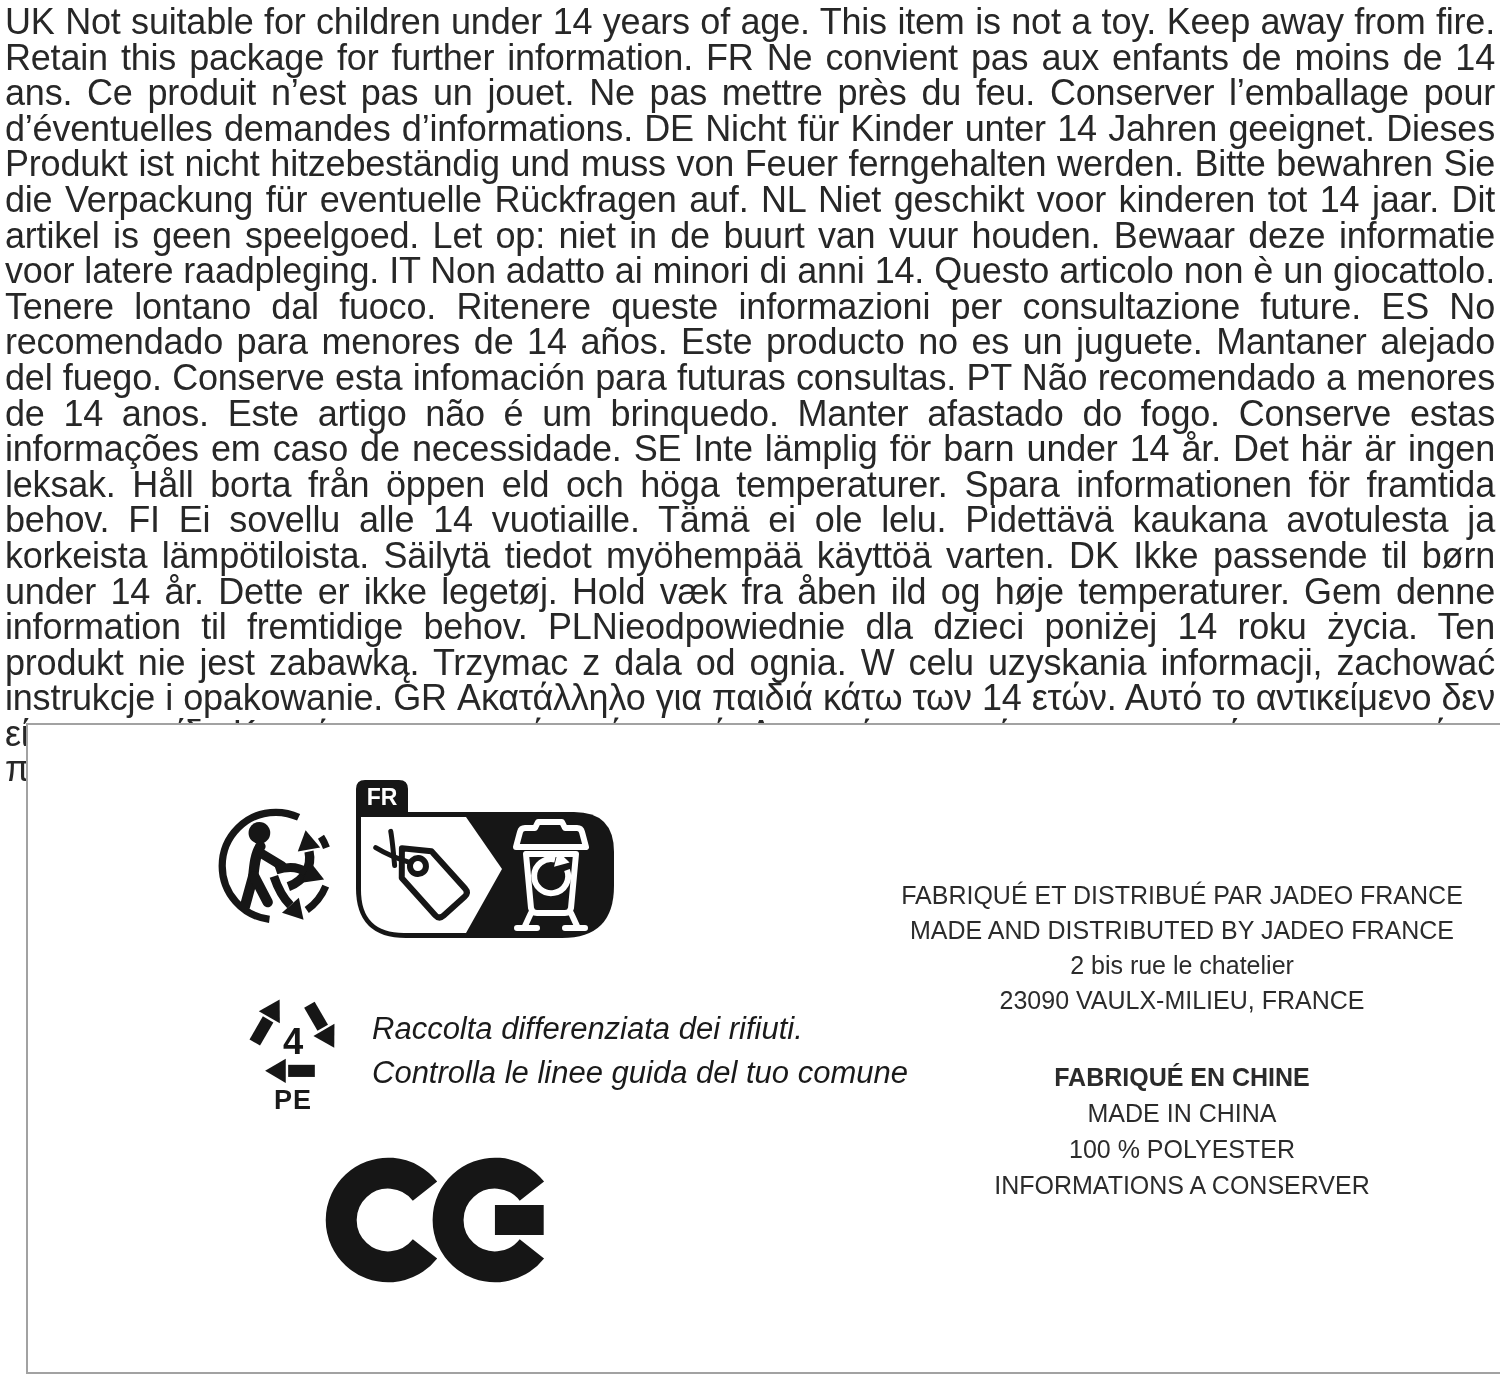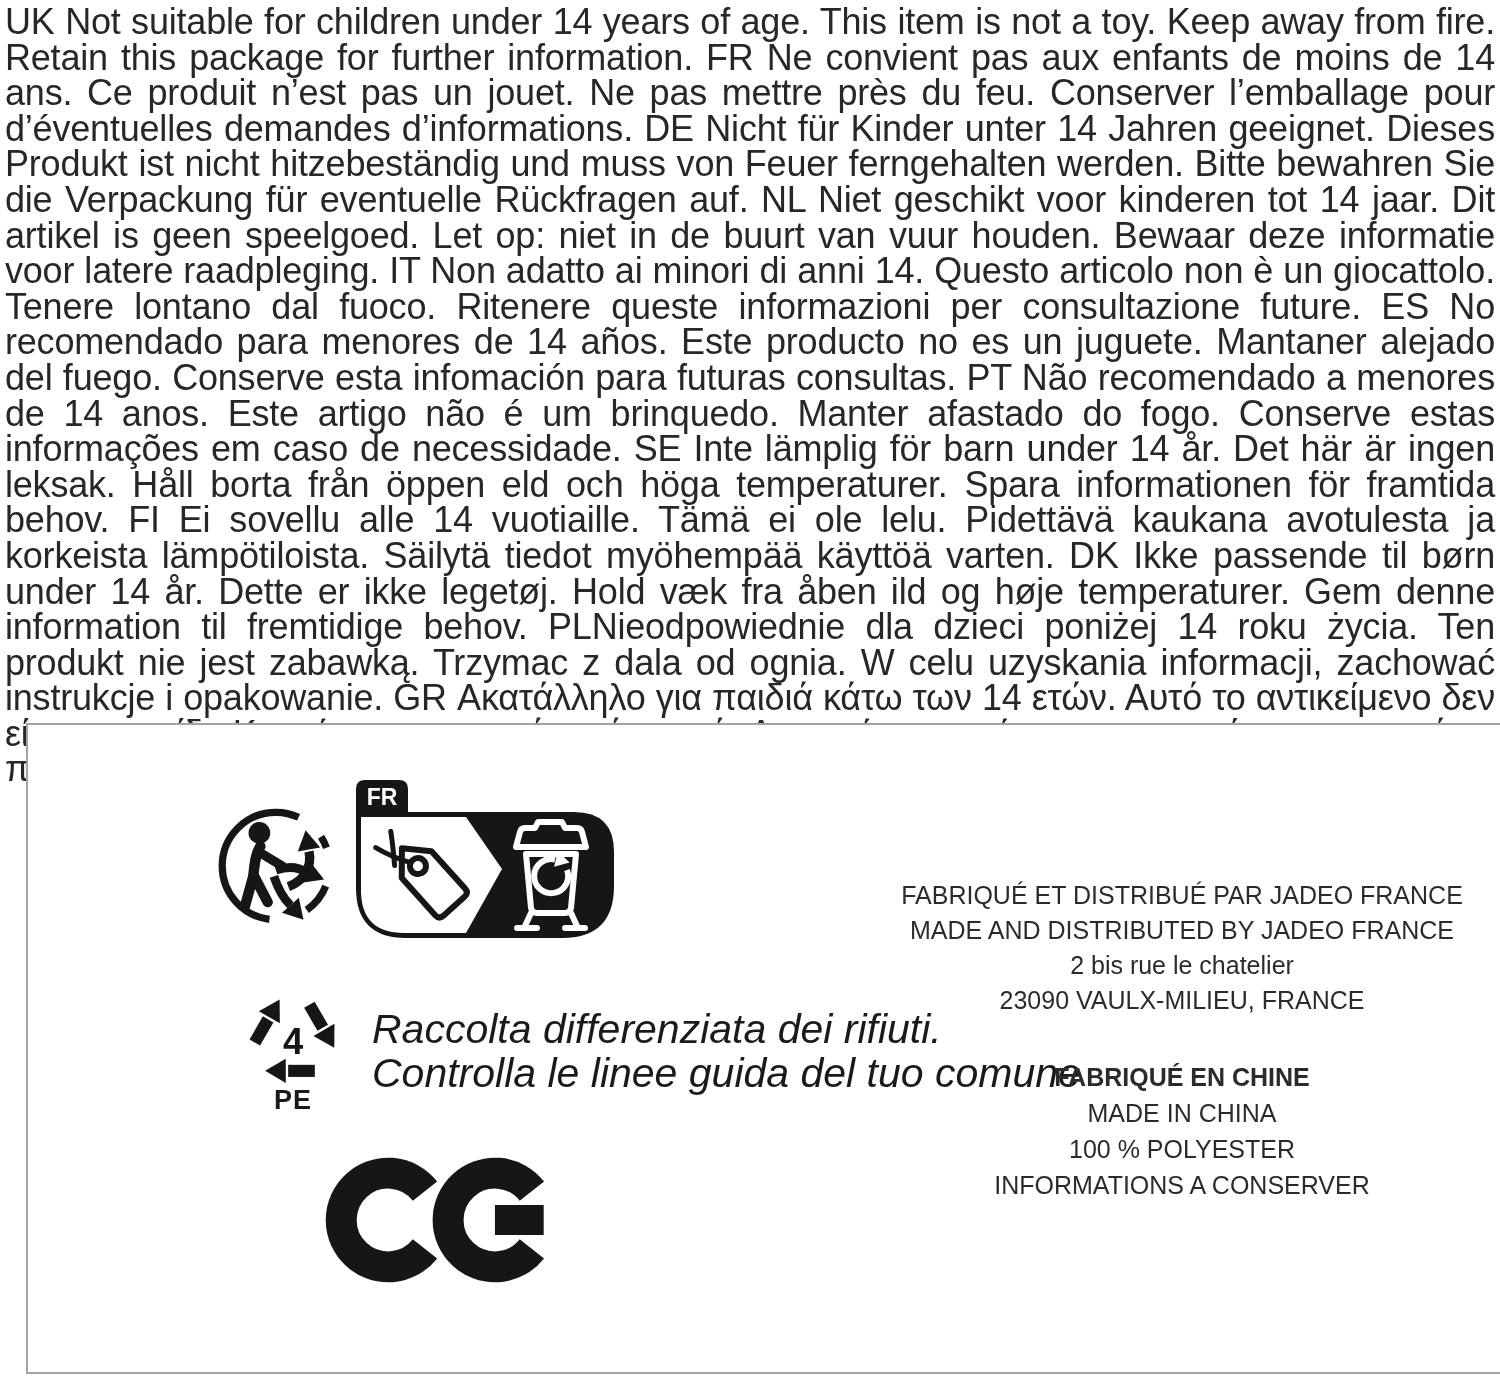--- a/index.html
+++ b/index.html
@@ -21,21 +21,21 @@
   .triman{left:188px;top:79px;}
   .infotri{left:326px;top:55px;}
   .mobius{width:122px;text-align:center;}
   .mobius-1{left:46px;top:244px;}
   .mobius-2{left:204px;top:244px;}
   .mobius .mat{
     font-weight:bold;font-size:27px;color:#1a1a1a;margin-top:-2px;
     letter-spacing:1px;
   }
   .sorting-note{
-    left:344px;top:282px;font-style:italic;font-size:41px;
+    left:344px;top:282px;font-style:italic;font-size:31px;
     line-height:44px;color:#1a1a1a;white-space:nowrap;
   }
   .ce{left:296px;top:420px;}
   .right-col{
     left:816px;width:676px;text-align:center;color:#2b2b2b;
     font-size:25px;
   }
   .mfr{top:153px;line-height:35px;}
   .origin{top:334px;line-height:36px;}
   .bold-line{font-weight:bold;}

